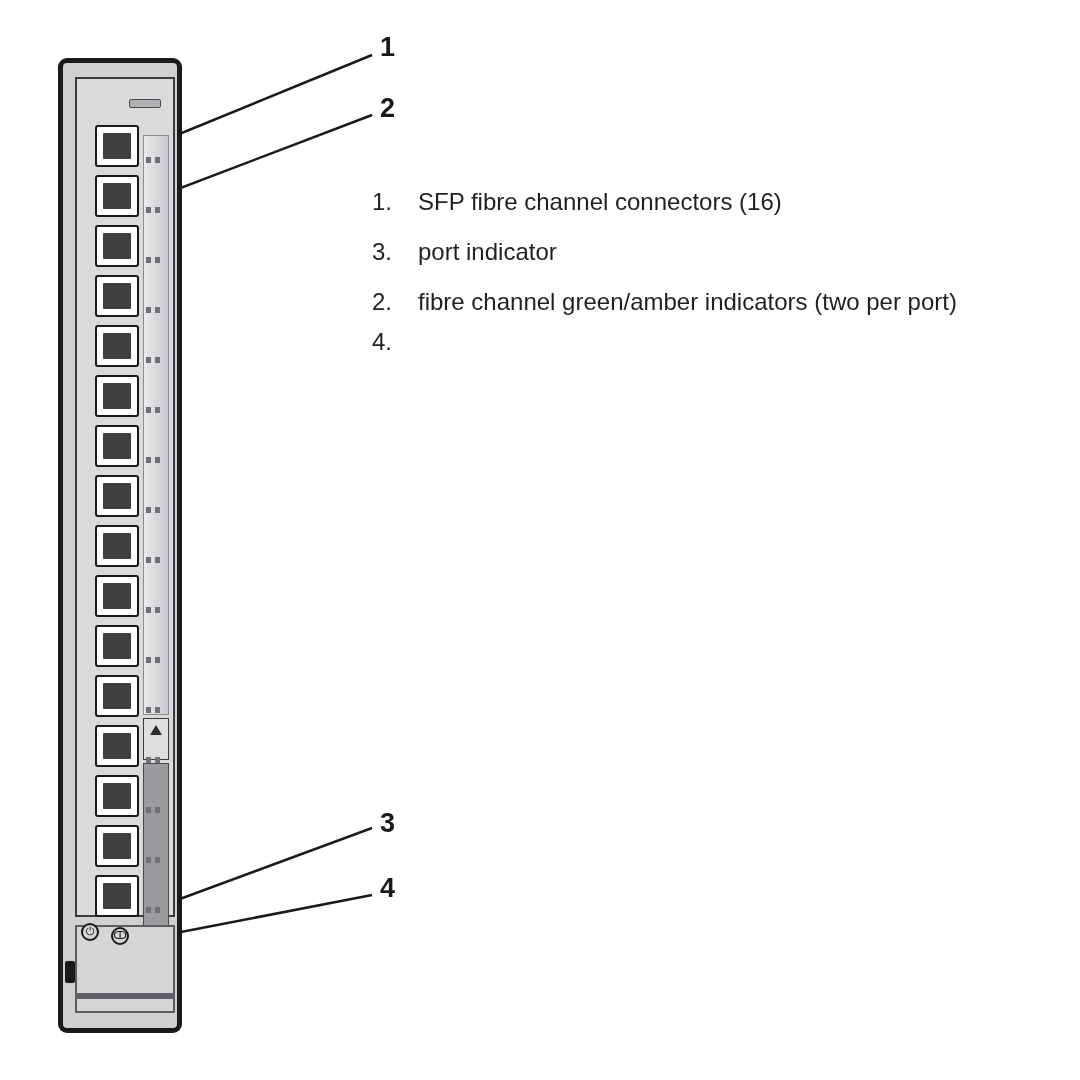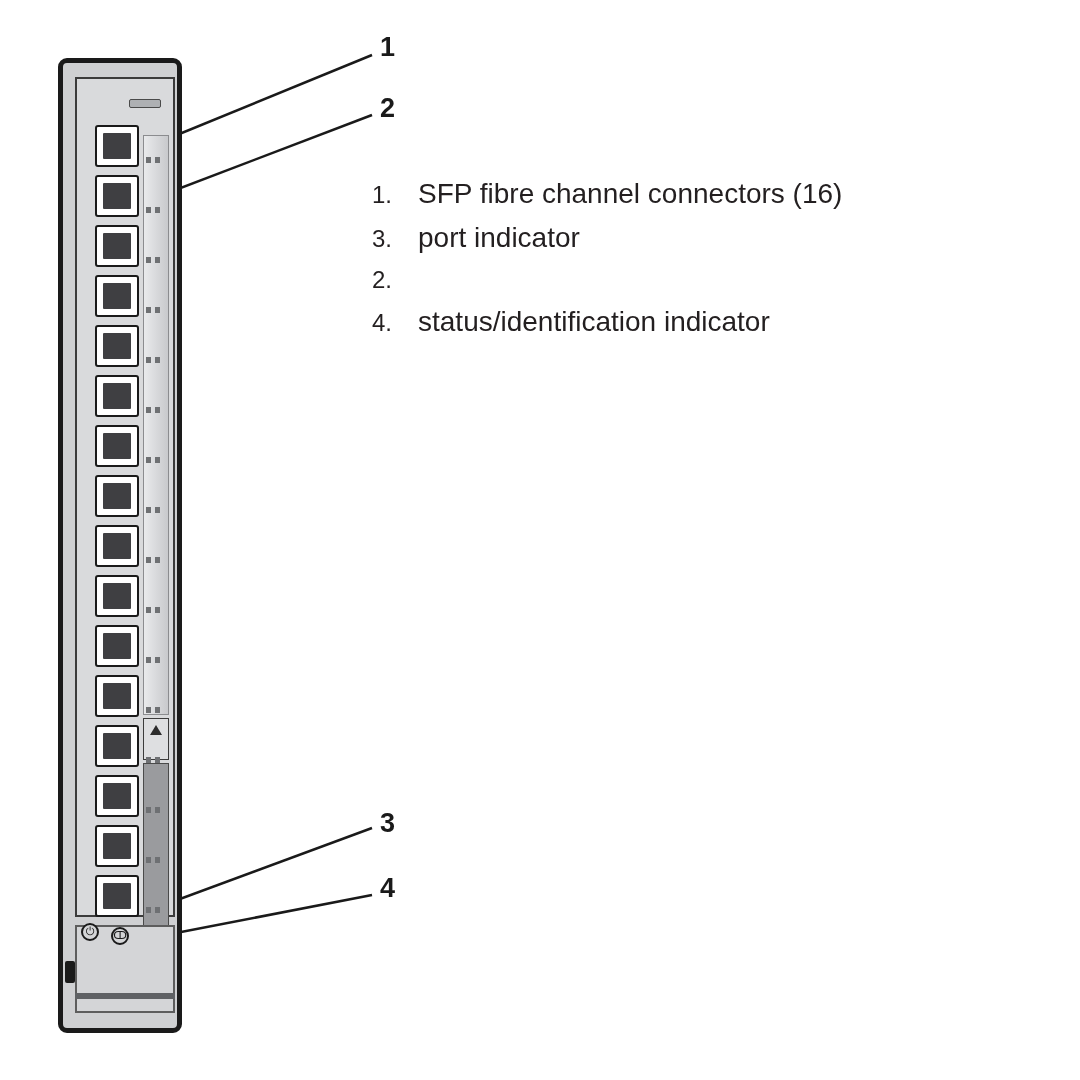--- a/index.html
+++ b/index.html
@@ -213,23 +213,24 @@
     align-items: baseline;
     margin-bottom: 12px;
   }
   .legend-num {
     width: 46px;
     flex: 0 0 46px;
     font-size: 24px;
     color: #231f20;
   }
   .legend-text {
-    font-size: 28px;
+    font-size: 24px;
     color: #231f20;
     white-space: nowrap;
+    margin-top: 10px;
   }
 </style>
 </head>
 <body>
 
 <div id="figure">
 
   <svg class="leaders" viewBox="0 0 1080 1080">
     <line x1="128" y1="155" x2="372" y2="55" stroke="#1a1a1a" stroke-width="2.5"></line>
     <line x1="136" y1="205" x2="372" y2="115" stroke="#1a1a1a" stroke-width="2.5"></line>
@@ -362,20 +363,20 @@
     <div class="legend-row">
       <span class="legend-num">1.</span>
       <span class="legend-text">SFP fibre channel connectors (16)</span>
     </div>
     <div class="legend-row">
       <span class="legend-num">3.</span>
       <span class="legend-text">port indicator</span>
     </div>
     <div class="legend-row">
       <span class="legend-num">2.</span>
+      <span class="legend-text">fibre channel green/amber indicators (two per port)</span>
     </div>
     <div class="legend-row">
       <span class="legend-num">4.</span>
-      <span class="legend-text">status/identification indicator</span>
     </div>
   </div>
 
 </div>
 
 </body></html>

